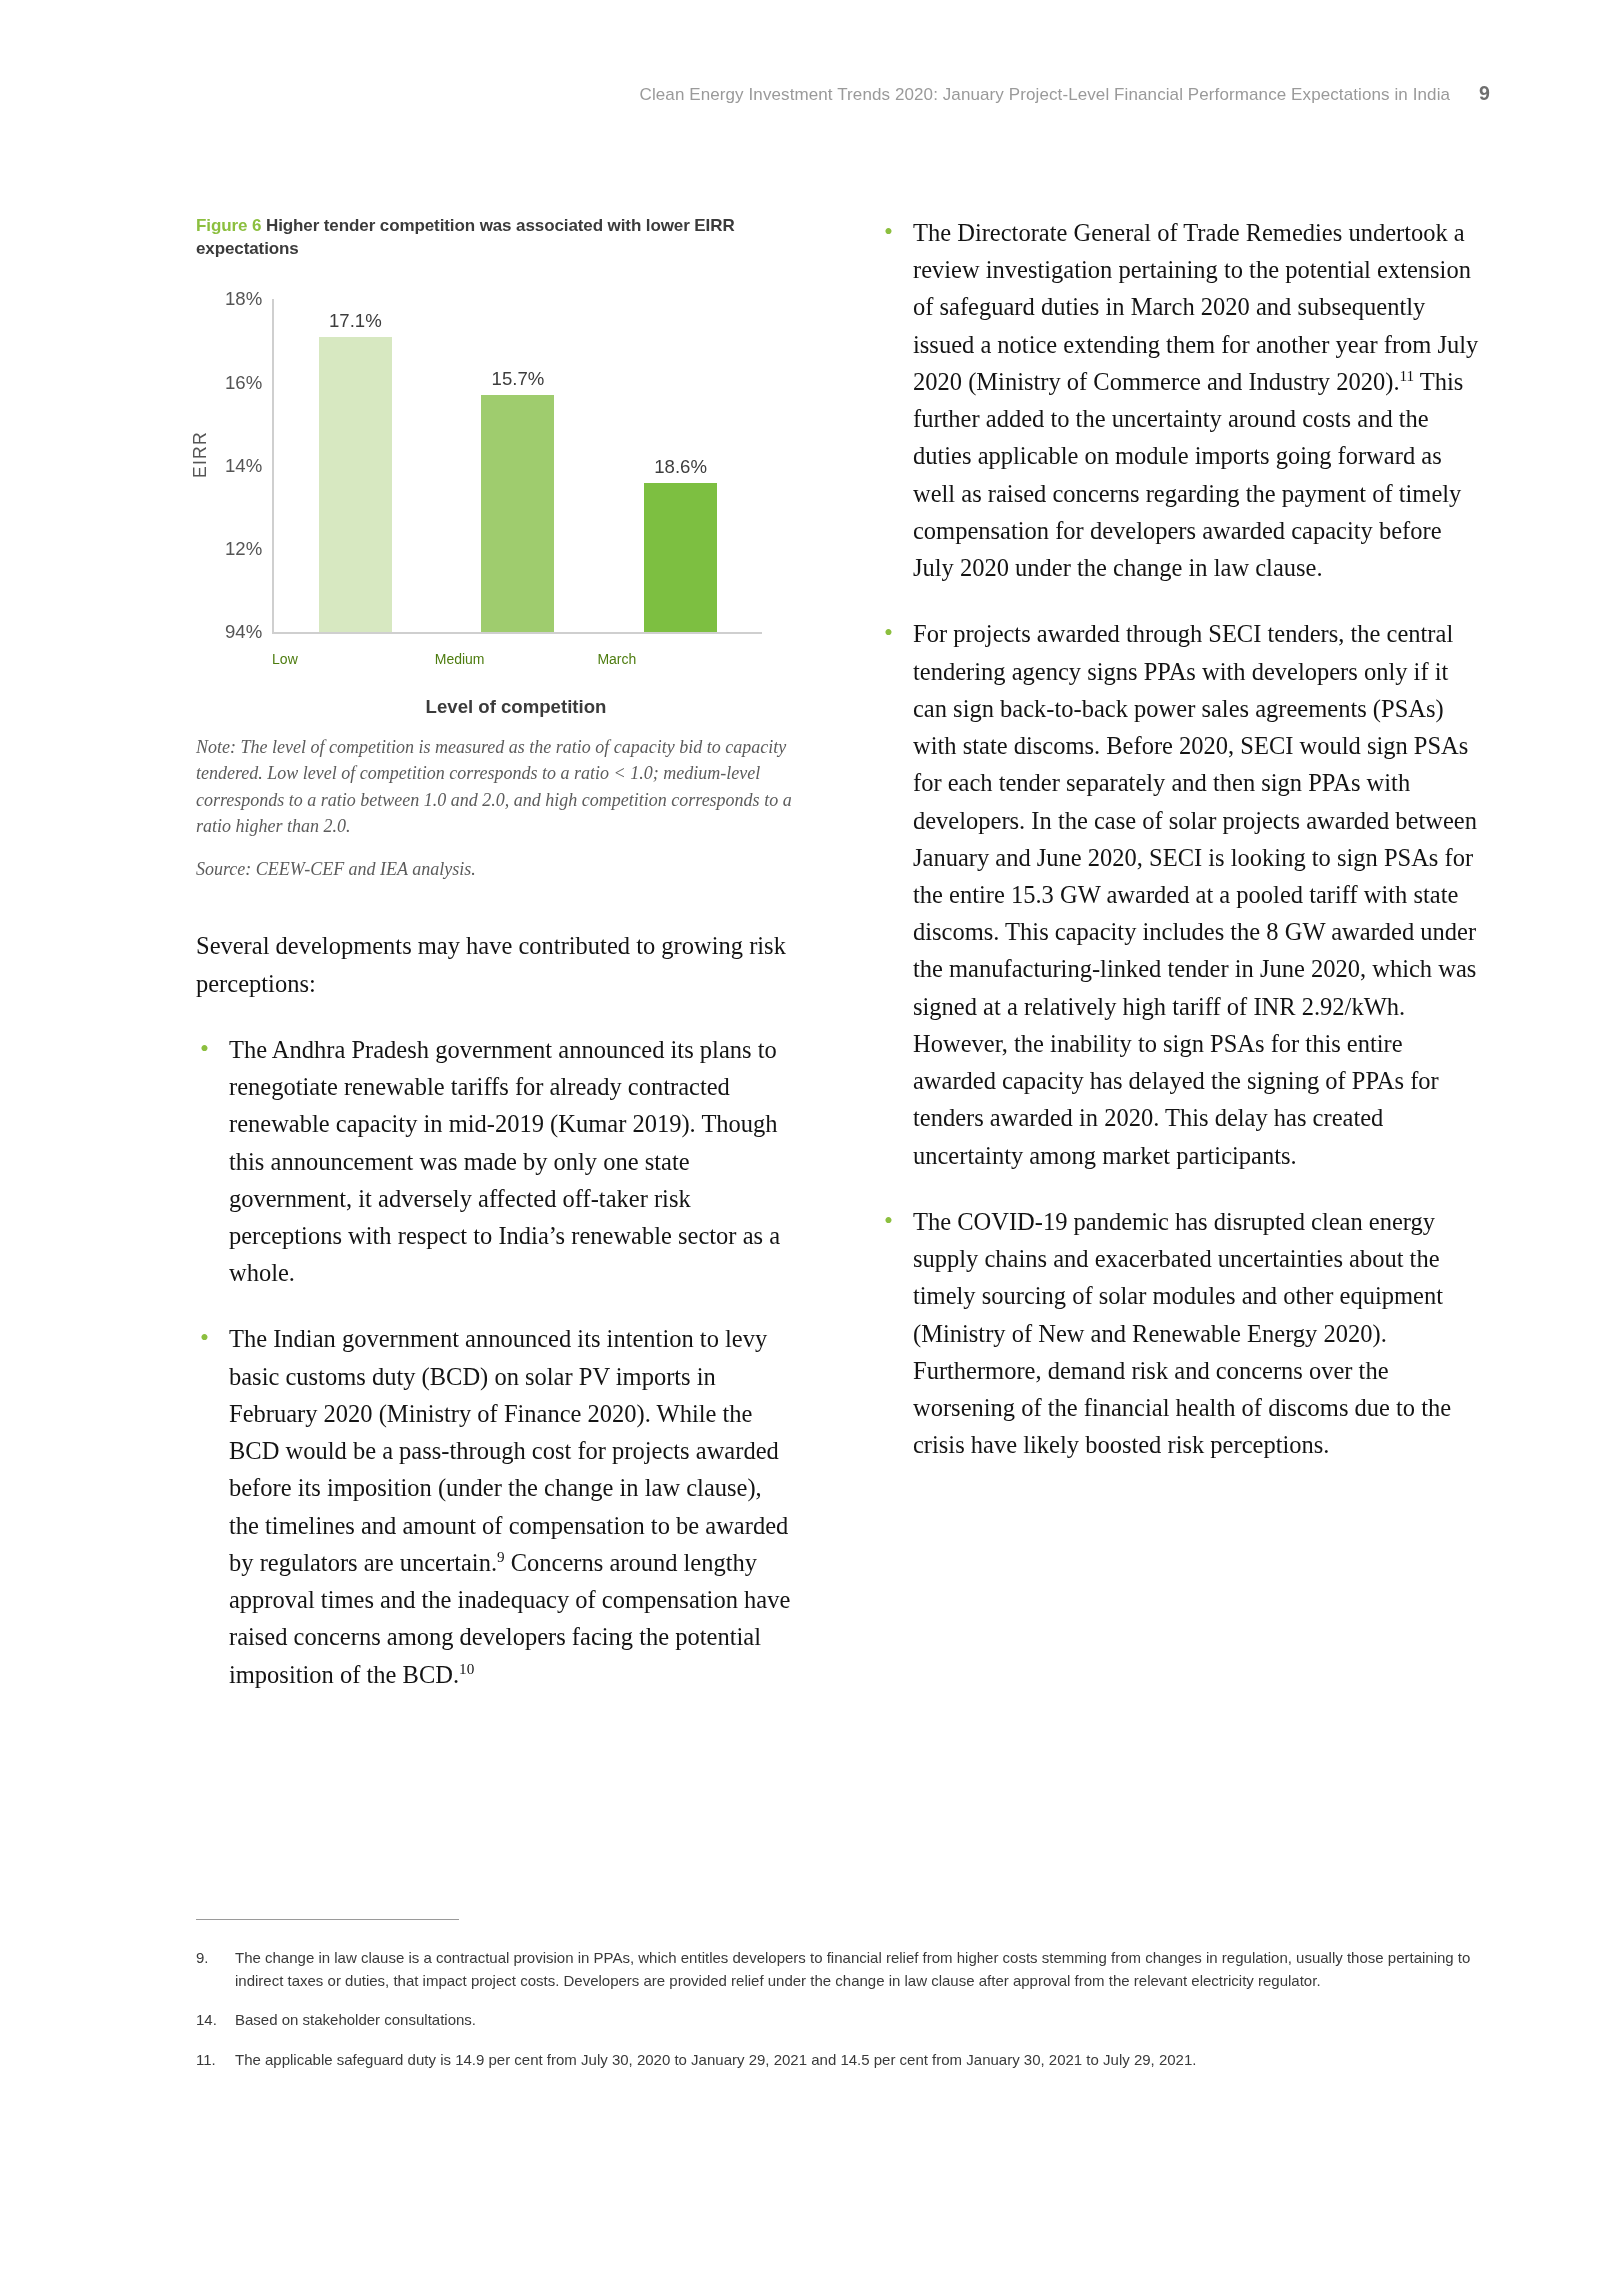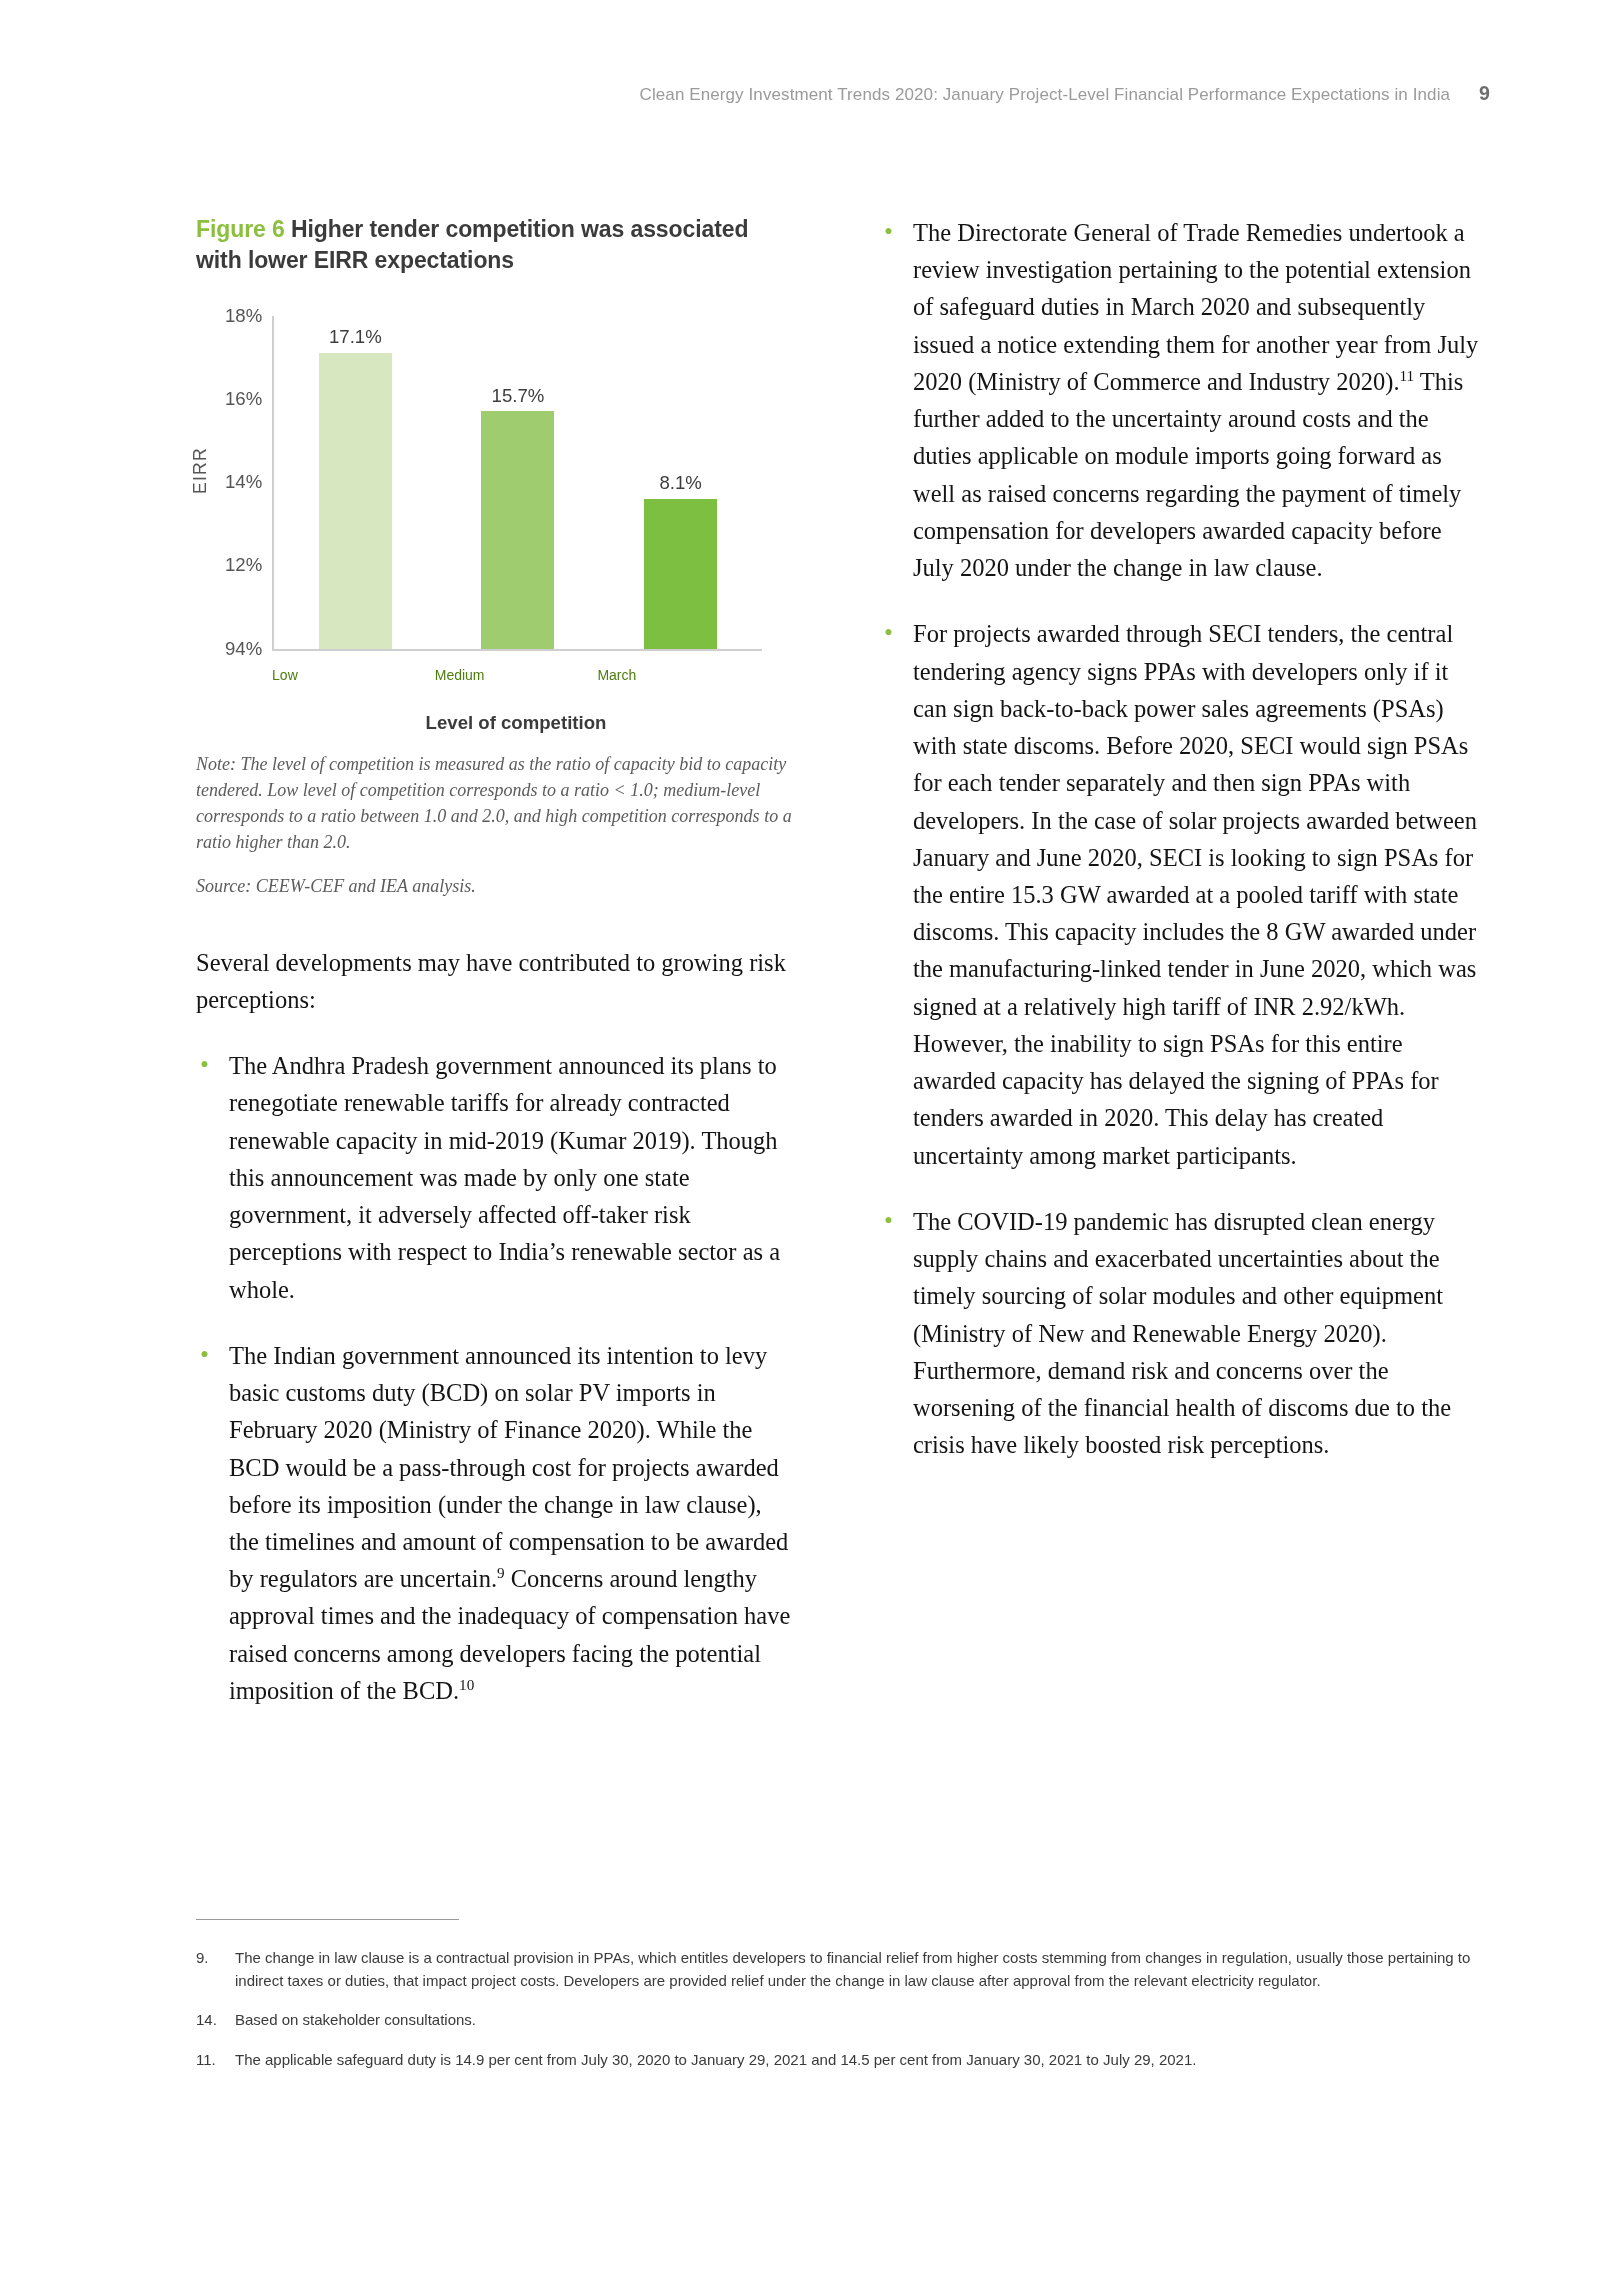--- a/index.html
+++ b/index.html
@@ -28,21 +28,21 @@
   
   .columns{
     position:absolute; top:214px; left:196px; width:1284px;
     display:flex; gap:84px;
   }
   .col{ width:600px; }
 
   
   .fig-title{
     font-family:"Liberation Sans", sans-serif;
-    font-size:23px; line-height:1.36; font-weight:700;
+    font-size:17px; line-height:1.36; font-weight:700;
     color:#3c3c3c; margin:0 0 25.5px 0; letter-spacing:-0.1px;
   }
   .fig-title .fignum{ color:#8cbf3f; }
   .fig-title .figtxt{ font-weight:600; color:#3b3b3b; }
 
   .chart-wrap{ position:relative; width:600px; height:431px; margin:0 0 3.9px 0;
     font-family:"Liberation Sans", sans-serif; }
   .y-axis-title{
     position:absolute; left:-5.9px; top:192px;
     transform:rotate(-90deg); transform-origin:left top;
@@ -140,21 +140,21 @@
         <div class="bars">
           <div class="barcol">
             <div class="barval">17.1%</div>
             <div class="bar" id="bar0" style="height: 88.75%; background: rgb(215, 232, 193);"></div>
           </div>
           <div class="barcol">
             <div class="barval">15.7%</div>
             <div class="bar" id="bar1" style="height: 71.25%; background: rgb(159, 204, 110);"></div>
           </div>
           <div class="barcol">
-            <div class="barval">8.1%</div>
+            <div class="barval">18.6%</div>
             <div class="bar" id="bar2" style="height: 45%; background: rgb(125, 191, 65);"></div>
           </div>
         </div>
       </div>
 
       <div class="xtick-row">
         <span class="xtick">Low</span>
         <span class="xtick">Medium</span>
         <span class="xtick">March</span>
       </div>

